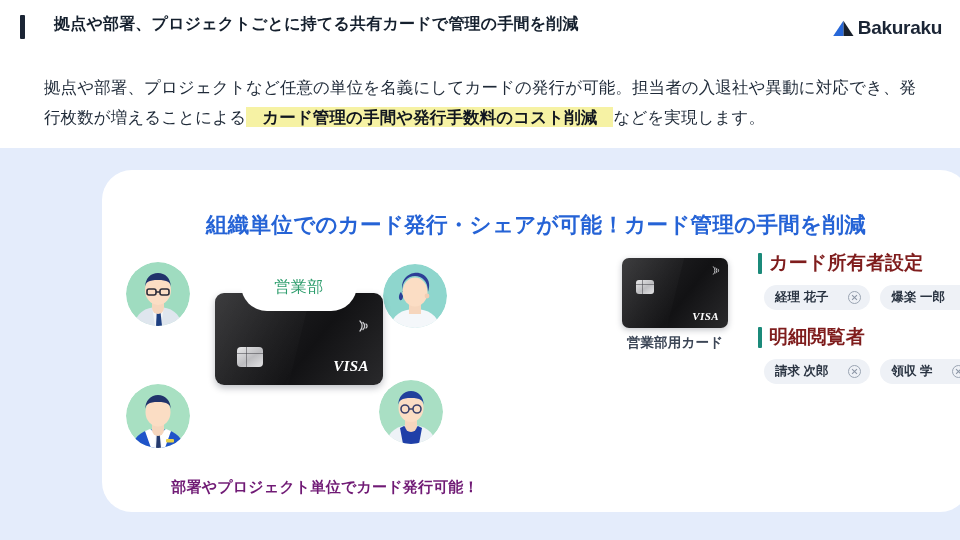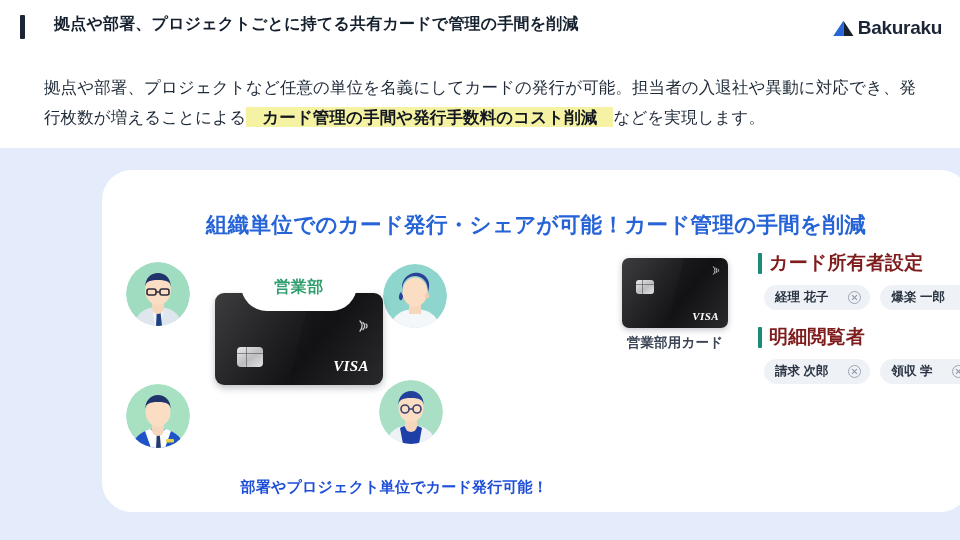--- a/index.html
+++ b/index.html
@@ -74,21 +74,21 @@
     position:absolute; left:-14px; top:-24px; width:96px; height:150px;
     background:linear-gradient(105deg,rgba(255,255,255,.085),rgba(255,255,255,0));
     transform:rotate(14deg);
   }
   .card-notch {
     position:absolute; left:26px; top:0; width:116px; height:36px;
     background:#ffffff; border-radius:0 0 26px 26px;
   }
   .card-dept {
     position:absolute; left:26px; top:2px; width:116px; text-align:center;
-    font-size:16px; font-weight:bold; color:#2f9e6e; letter-spacing:.5px;
+    font-size:16px; font-weight:normal; color:#2f9e6e; letter-spacing:.5px;
   }
   .chip {
     position:absolute; left:22px; top:54px; width:26px; height:20px; border-radius:4px;
     background:linear-gradient(145deg,#e9e9ea,#bdbdc0 55%,#e3e3e5);
   }
   .chip:before, .chip:after {
     content:""; position:absolute; background:rgba(70,70,75,.55);
   }
   .chip:before { left:0; top:6px; width:26px; height:1.3px; }
   .chip:after  { left:9px; top:0; width:1.3px; height:20px; }
@@ -145,21 +145,21 @@
   }
   .tag .x:before, .tag .x:after {
     content:""; position:absolute; left:2px; top:5px; width:7px; height:1px; background:#8b95a4;
   }
   .tag .x:before { transform:rotate(45deg); }
   .tag .x:after  { transform:rotate(-45deg); }
 
   
   .cap {
     position:absolute; top:308px; font-size:15px; font-weight:bold;
-    color:#1d4ed8; letter-spacing:.2px; text-align:right;
+    color:#701a75; letter-spacing:.2px; text-align:center;
   }
   .cap-left  { left:0;   width:446px; }
   .cap-right { left:446px; width:422px; }
 </style>
 </head>
 <body>
 
 <div class="slide">
 
   <div class="header">

